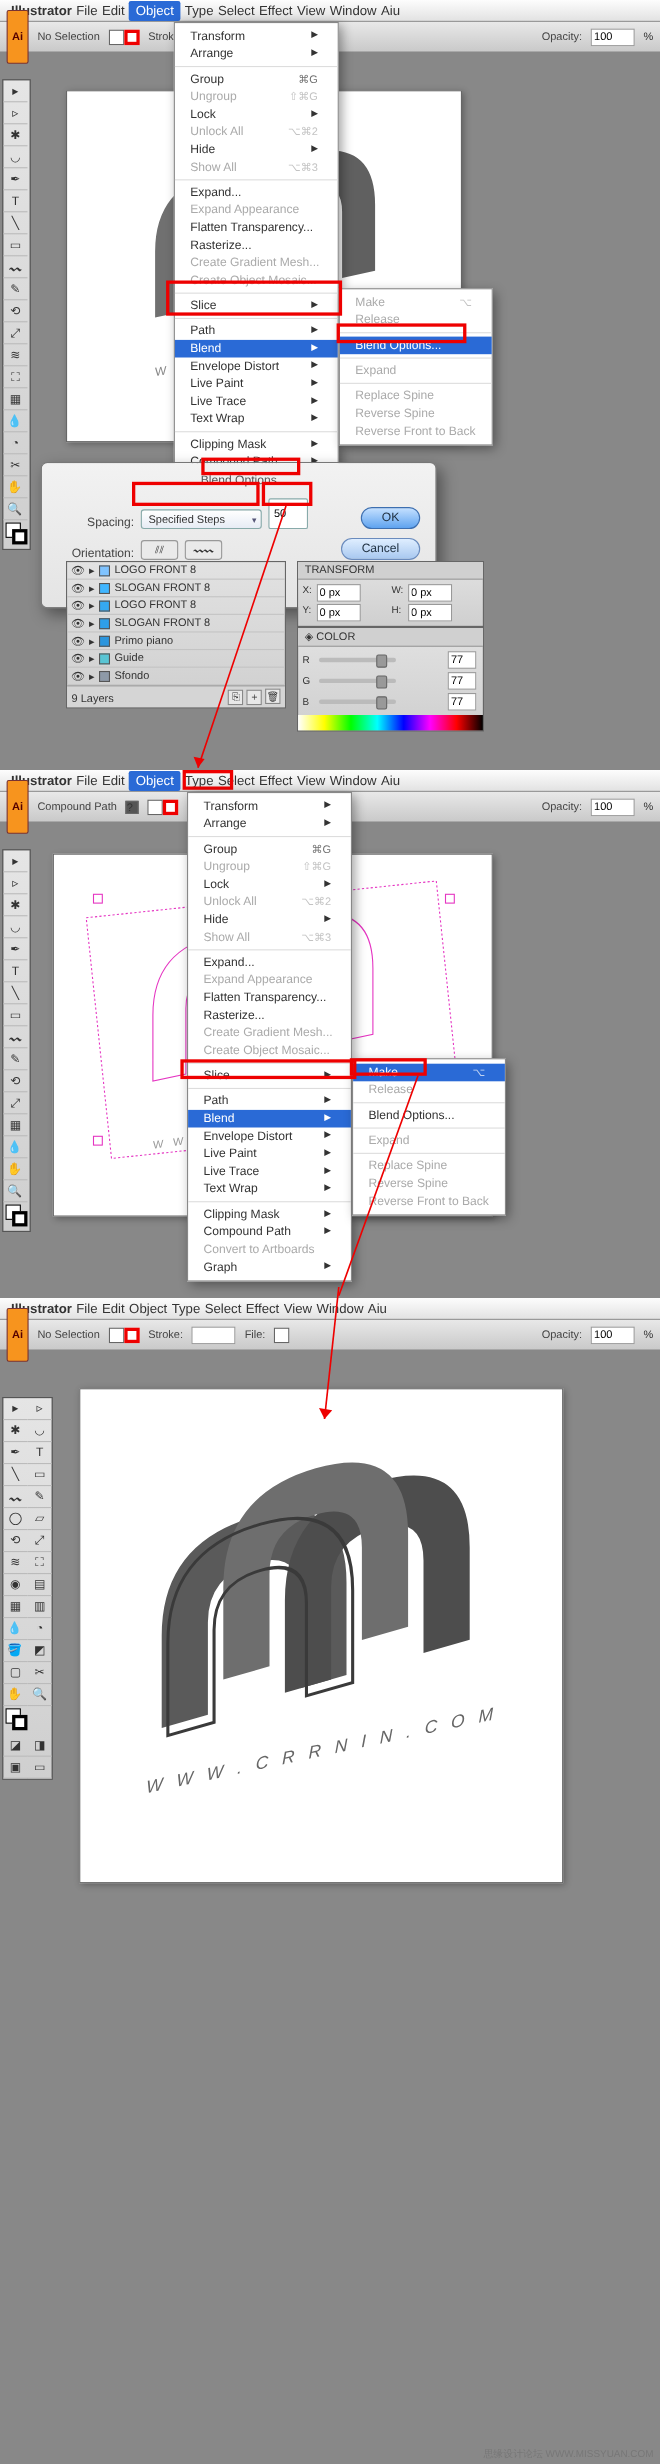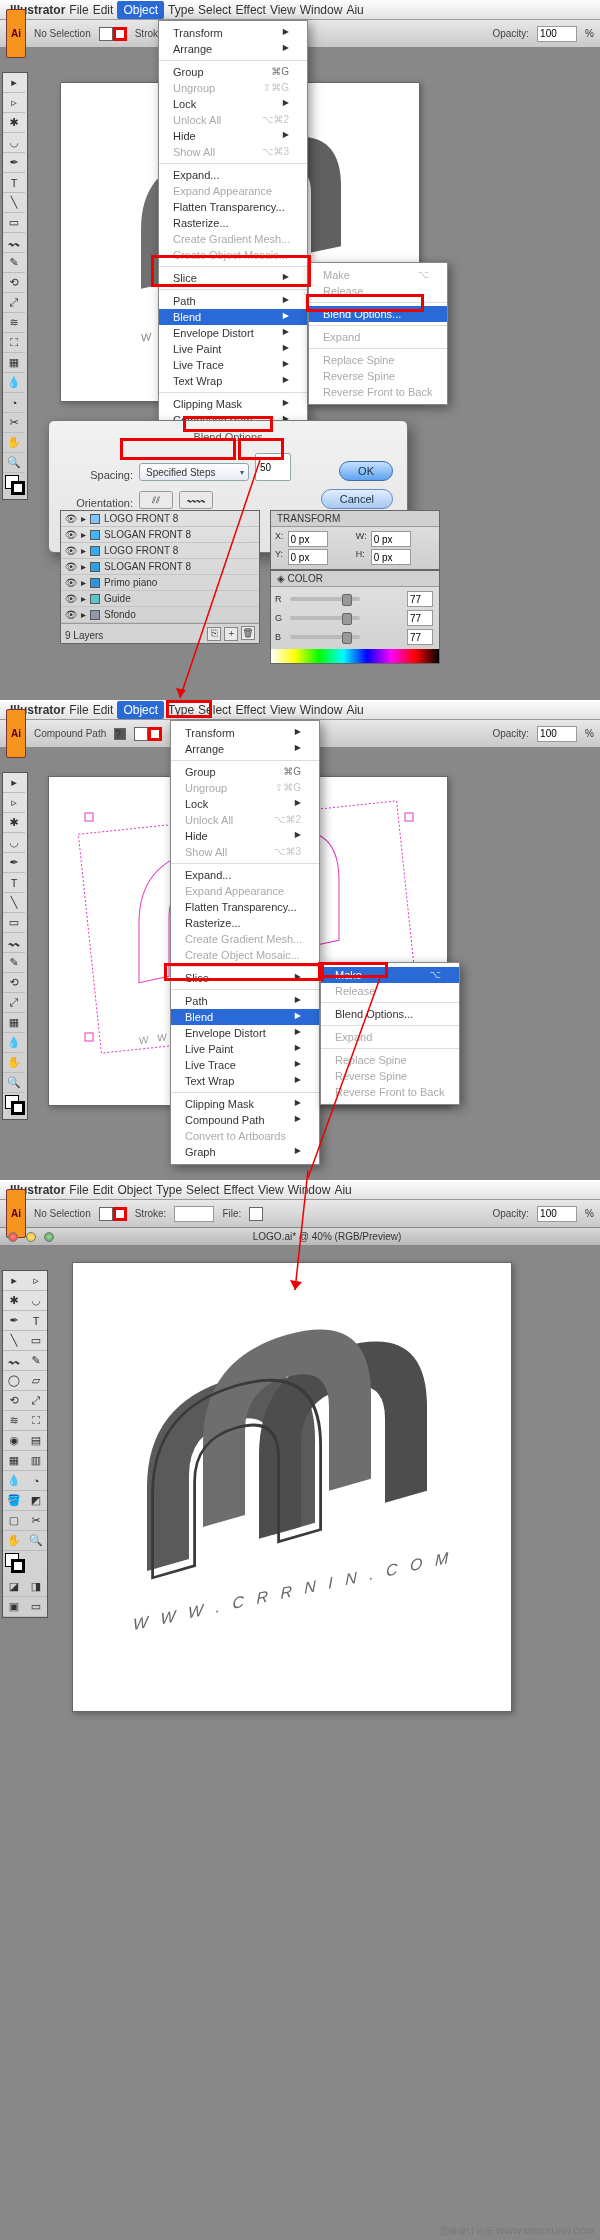--- a/index.html
+++ b/index.html
@@ -257,21 +257,21 @@
         <span>Reverse Spine</span>
       </div>
     <div class="menu-item dis">
         <span>Reverse Front to Back</span>
       </div>
   </div>
 
   <div class="redbox" style="left:151px;top:255px;width:160px;height:32px;"></div>
   <div class="redbox" style="left:306px;top:294px;width:118px;height:18px;"></div>
 
-  <div class="dialog" style="left:48px;top:420px;width:360px;">
+  <div class="dialog" style="left:37px;top:420px;width:360px;">
     <div class="dialog-title">Blend Options</div>
     <div class="dlg-row">
       <span class="dlg-label">Spacing:</span>
       <span class="dropdown" style="width:110px;">Specified Steps</span>
       <input class="num-input" value="50" style="">
       <div style="flex:1"></div>
       <span class="aqua-btn default">OK</span>
     </div>
     <div class="dlg-row">
       <span class="dlg-label">Orientation:</span>
@@ -607,26 +607,20 @@
         <span class="swatch" style="background:#fff;border:3px solid #e00"></span>
       </span>
     <span class="tb-label">Stroke:</span>
     <input class="tb-input" style="">
     <span class="tb-label">File:</span>
     <span class="swatch" style="background:#fff"></span>
     <div style="flex:1"></div>
     <span class="tb-label">Opacity:</span>
     <input class="tb-input" value="100" style="">
     <span>%</span>
-  </div>
-  <div class="doc-tab">
-    <span class="wl r"></span>
-    <span class="wl y"></span>
-    <span class="wl g"></span>
-    <span style="flex:1;text-align:center">LOGO.ai* @ 40% (RGB/Preview)</span>
   </div>
 
   <div class="tools-left double" style="top:90px;">
     <div class="tool">▸</div>
       <div class="tool">▹</div>
     <div class="tool">✱</div>
       <div class="tool">◡</div>
     <div class="tool">✒</div>
       <div class="tool">T</div>
     <div class="tool">╲</div>

